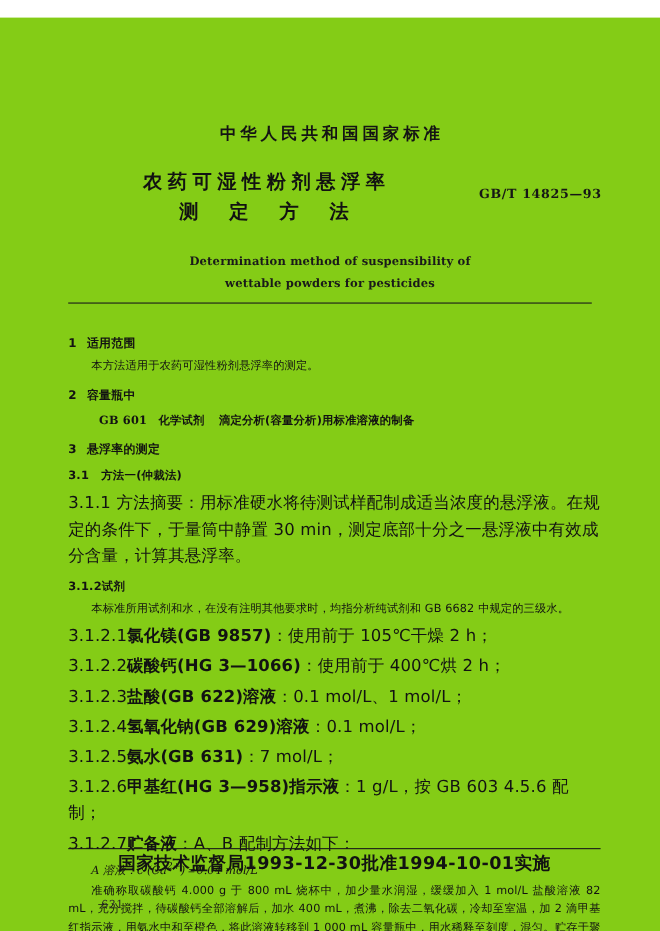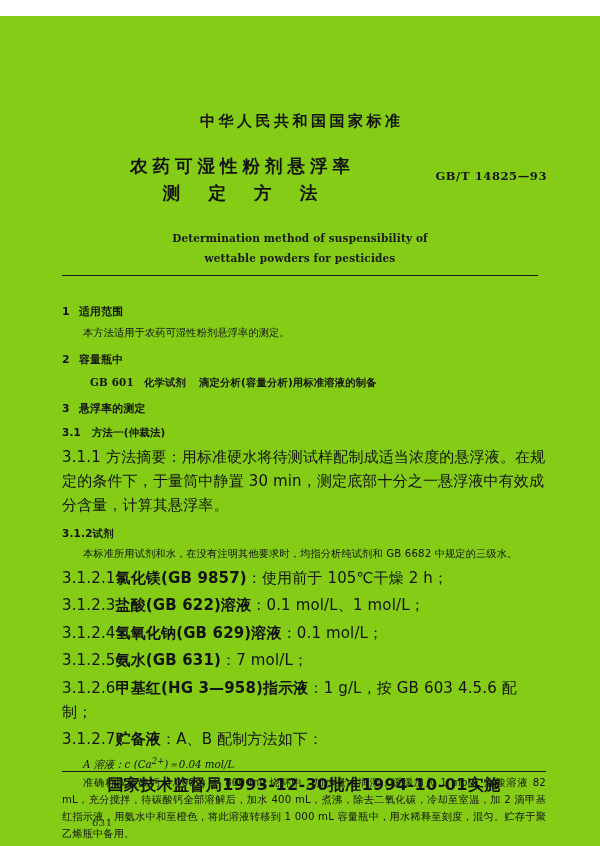--- a/index.html
+++ b/index.html
@@ -250,20 +250,23 @@
 
     <div class="sub-head">
       <span class="num">3.1.2</span><span>试剂</span>
     </div>
     <p class="para tight">本标准所用试剂和水，在没有注明其他要求时，均指分析纯试剂和 GB 6682 中规定的三级水。</p>
 
     <div class="item-line">
       <span class="idx">3.1.2.1</span><span class="itm-name">氯化镁(GB 9857)</span><span>：使用前于 105℃干燥 2 h；</span>
     </div>
     <div class="item-line">
+      <span class="idx">3.1.2.2</span><span class="itm-name">碳酸钙(HG 3—1066)</span><span>：使用前于 400℃烘 2 h；</span>
+    </div>
+    <div class="item-line">
       <span class="idx">3.1.2.3</span><span class="itm-name">盐酸(GB 622)溶液</span><span>：0.1 mol/L、1 mol/L；</span>
     </div>
     <div class="item-line">
       <span class="idx">3.1.2.4</span><span class="itm-name">氢氧化钠(GB 629)溶液</span><span>：0.1 mol/L；</span>
     </div>
     <div class="item-line">
       <span class="idx">3.1.2.5</span><span class="itm-name">氨水(GB 631)</span><span>：7 mol/L；</span>
     </div>
     <div class="item-line">
       <span class="idx">3.1.2.6</span><span class="itm-name">甲基红(HG 3—958)指示液</span><span>：1 g/L，按 GB 603 4.5.6 配制；</span>

